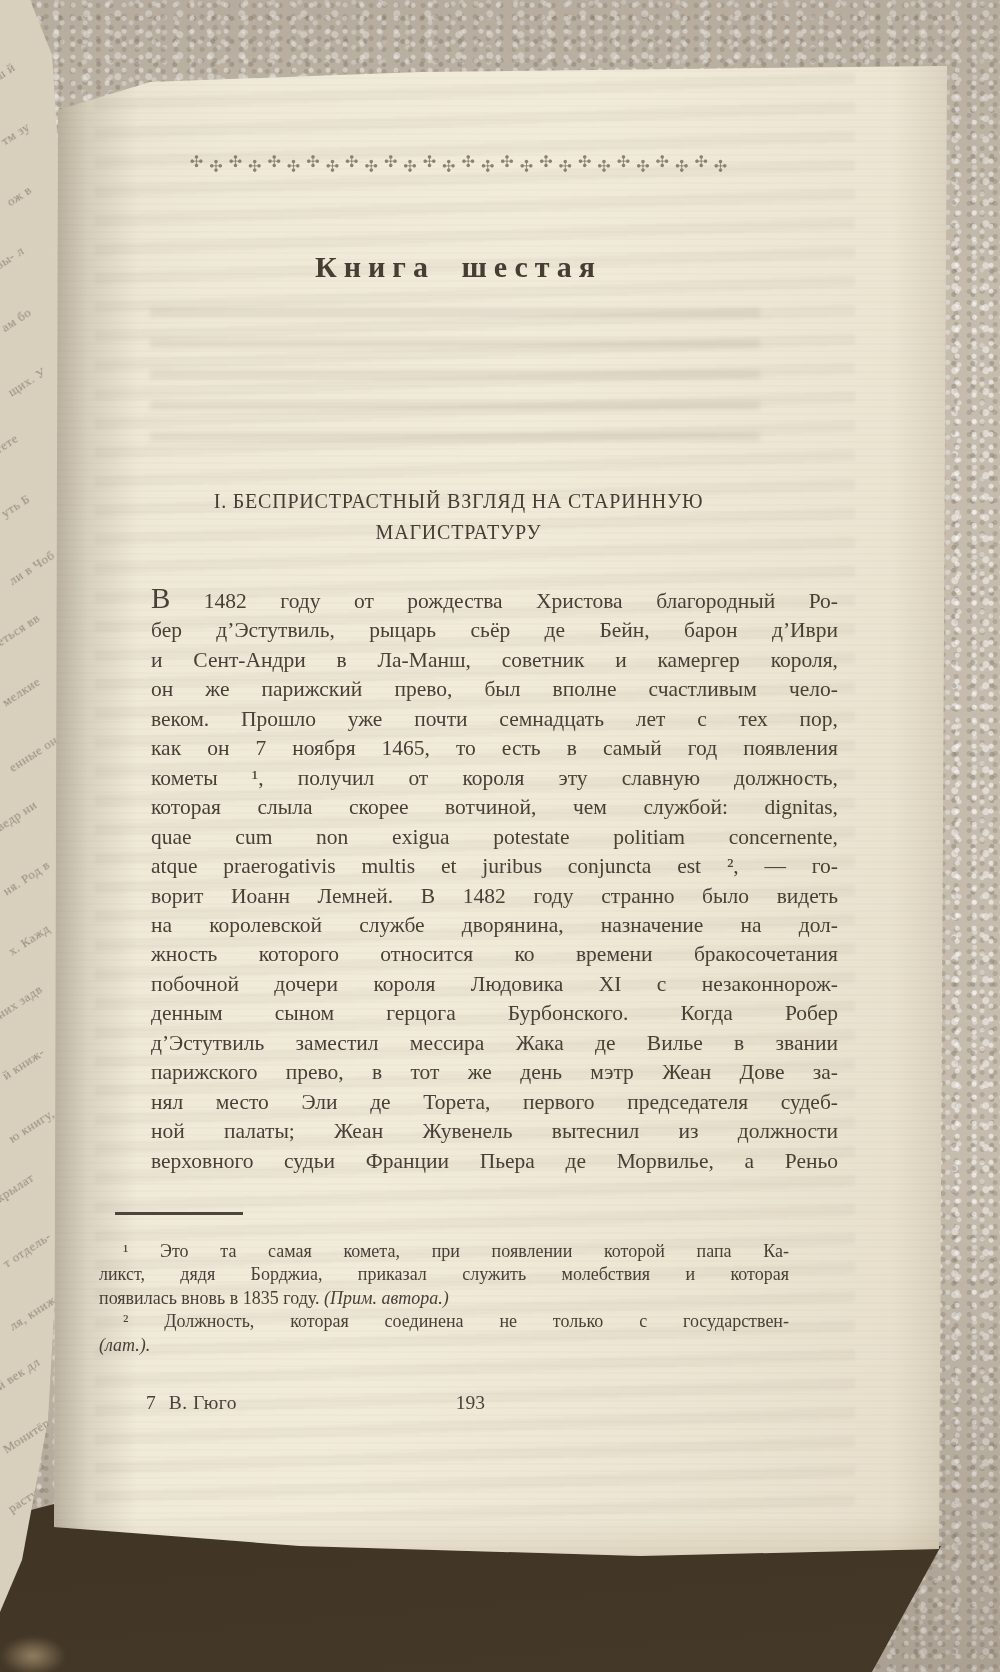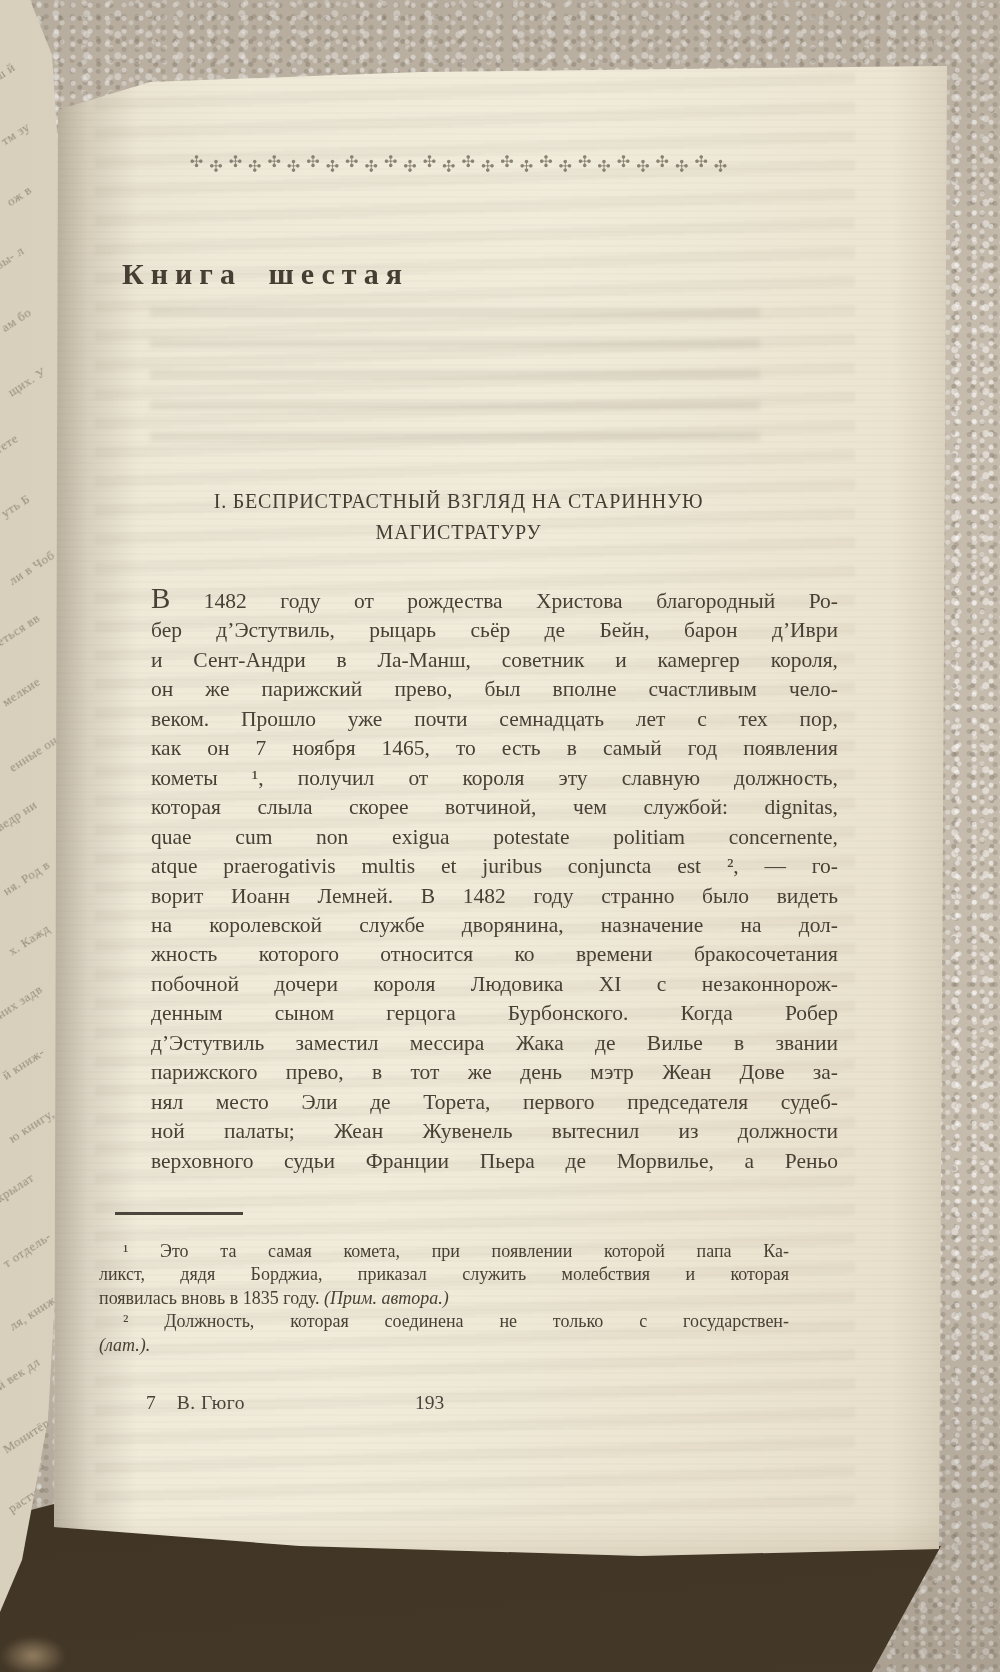--- a/index.html
+++ b/index.html
@@ -53,41 +53,41 @@
   .ghost{position:absolute;left:150px;top:308px;width:610px;height:150px;
     background:repeating-linear-gradient(180deg,rgba(110,100,84,.10) 0 9px,rgba(0,0,0,0) 9px 31px);
     filter:blur(2.5px);}
 
   
   .ornament{position:absolute;left:115px;top:152px;width:687px;text-align:center;
     font-family:"DejaVu Sans",sans-serif;color:#8a8173;}
   .ornament span{display:inline-block;font-size:16px;margin:0 3px;}
   .ornament span.dn{transform:translateY(4px) scaleY(-1);}
 
-  .book-title{position:absolute;left:115px;top:250px;width:687px;margin:7px;
+  .book-title{position:absolute;left:115px;top:250px;width:687px;margin:0;text-align:center;
     font-size:30px;font-weight:bold;letter-spacing:7px;word-spacing:12px;color:#463e33;}
 
   .heading{position:absolute;left:115px;top:486px;width:687px;text-align:center;
     font-size:20px;font-weight:normal;line-height:31px;letter-spacing:.8px;color:#453d33;}
 
   .body{position:absolute;left:115px;top:584px;width:687px;font-size:21.5px;margin-left:36px;}
   .bl{line-height:29.45px;text-align:justify;text-align-last:justify;white-space:nowrap;}
   .bl .initial{font-size:29px;line-height:1;font-weight:normal;}
 
   .fnrule{position:absolute;left:115px;top:1212px;width:128px;height:3px;background:#4c453c;}
 
   .footnotes{position:absolute;left:99px;top:1240px;width:690px;font-size:18px;}
   .fl{line-height:23.4px;text-align:justify;text-align-last:justify;white-space:nowrap;}
   .fl.nojust{text-align:left;text-align-last:left;}
   .fl.ind{text-indent:24px;}
 
   .footer{position:absolute;left:115px;top:1392px;width:690px;font-size:19.5px;color:#4a423a;}
   .footer .sig{margin-left:31px;}
-  .footer .author{margin-left:16px;letter-spacing:.5px;}
-  .footer .pagenum{position:absolute;left:300px;width:70px;text-align:left;}
+  .footer .author{margin-left:8px;letter-spacing:.5px;}
+  .footer .pagenum{position:absolute;left:300px;width:70px;text-align:right;}
 
   .watermark{position:absolute;left:926px;top:1675px;font:13px "DejaVu Sans",sans-serif;
     color:rgba(255,255,255,.62);text-shadow:0 0 2px rgba(90,80,60,.4);}
 </style>
 </head>
 <body>
 
 <div class="scene">
 
   <div class="carpet"></div>

